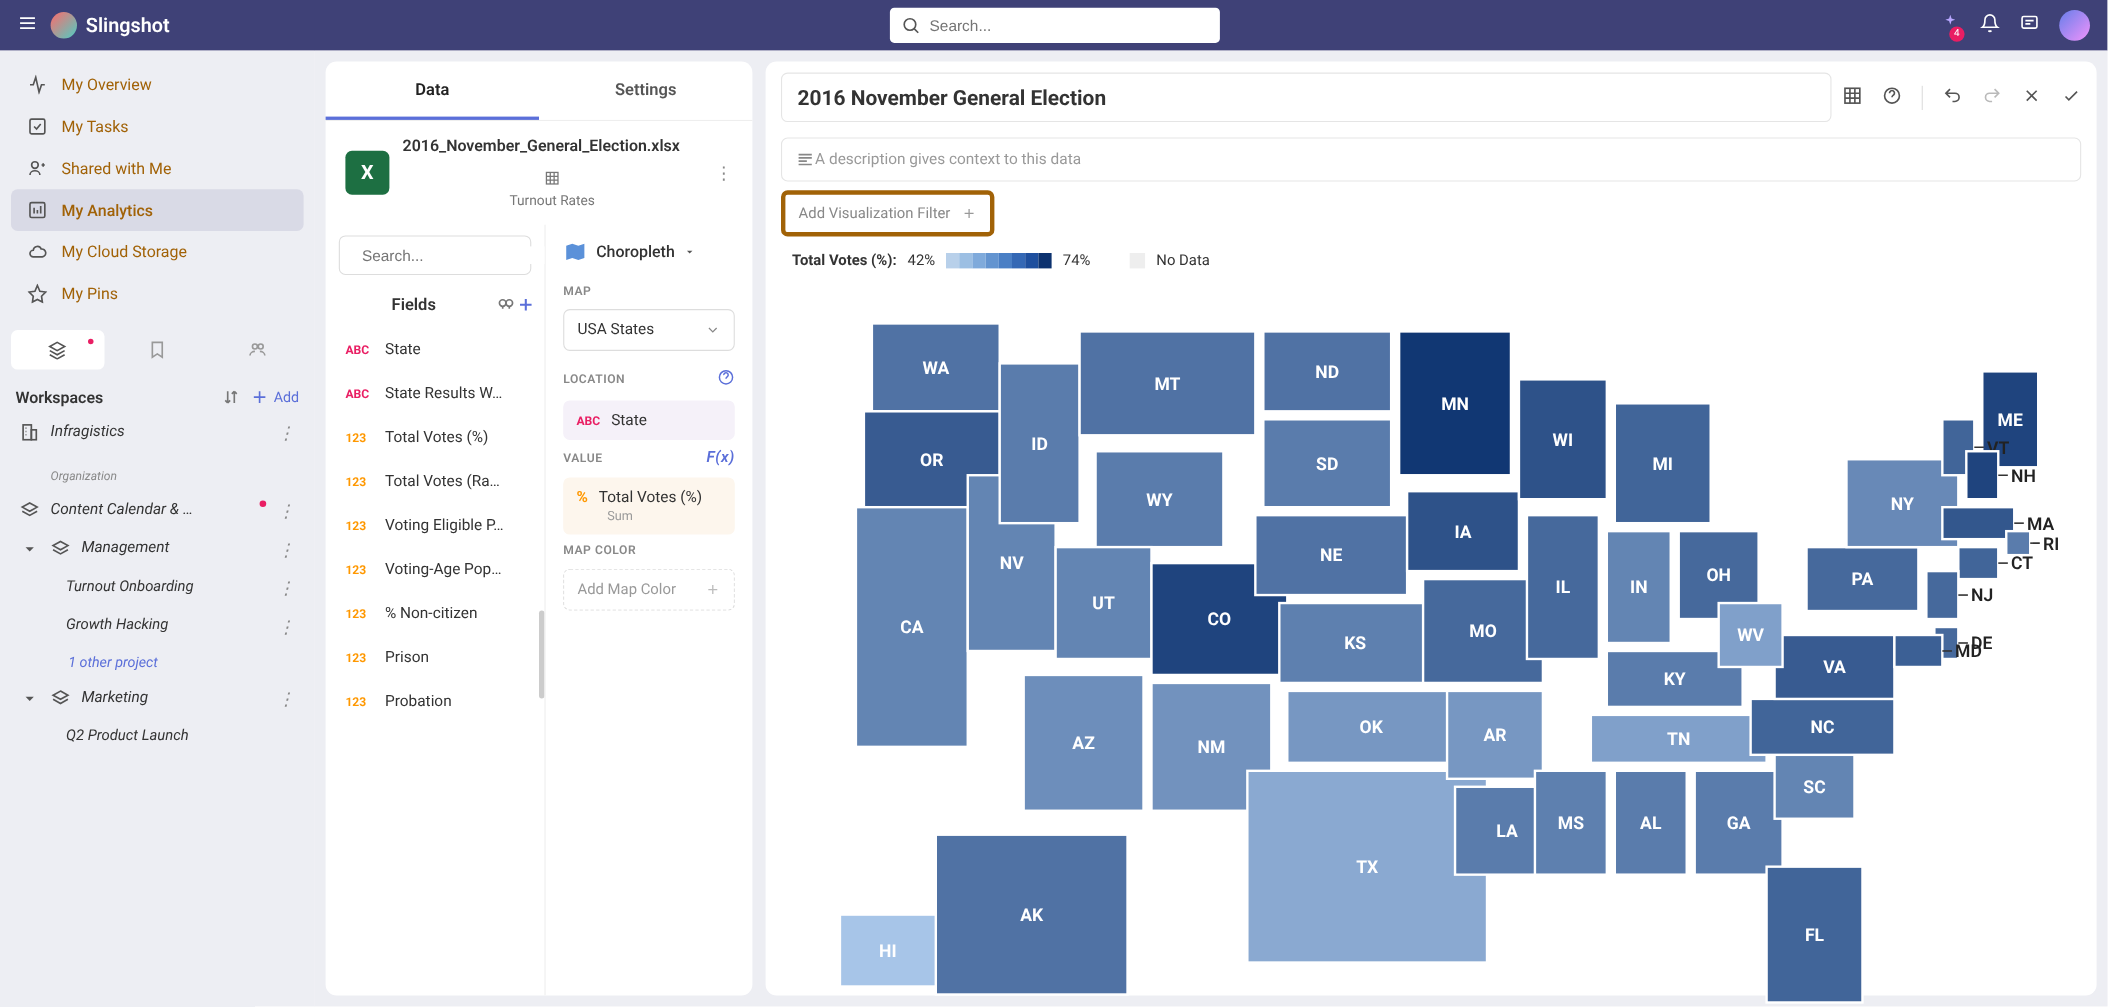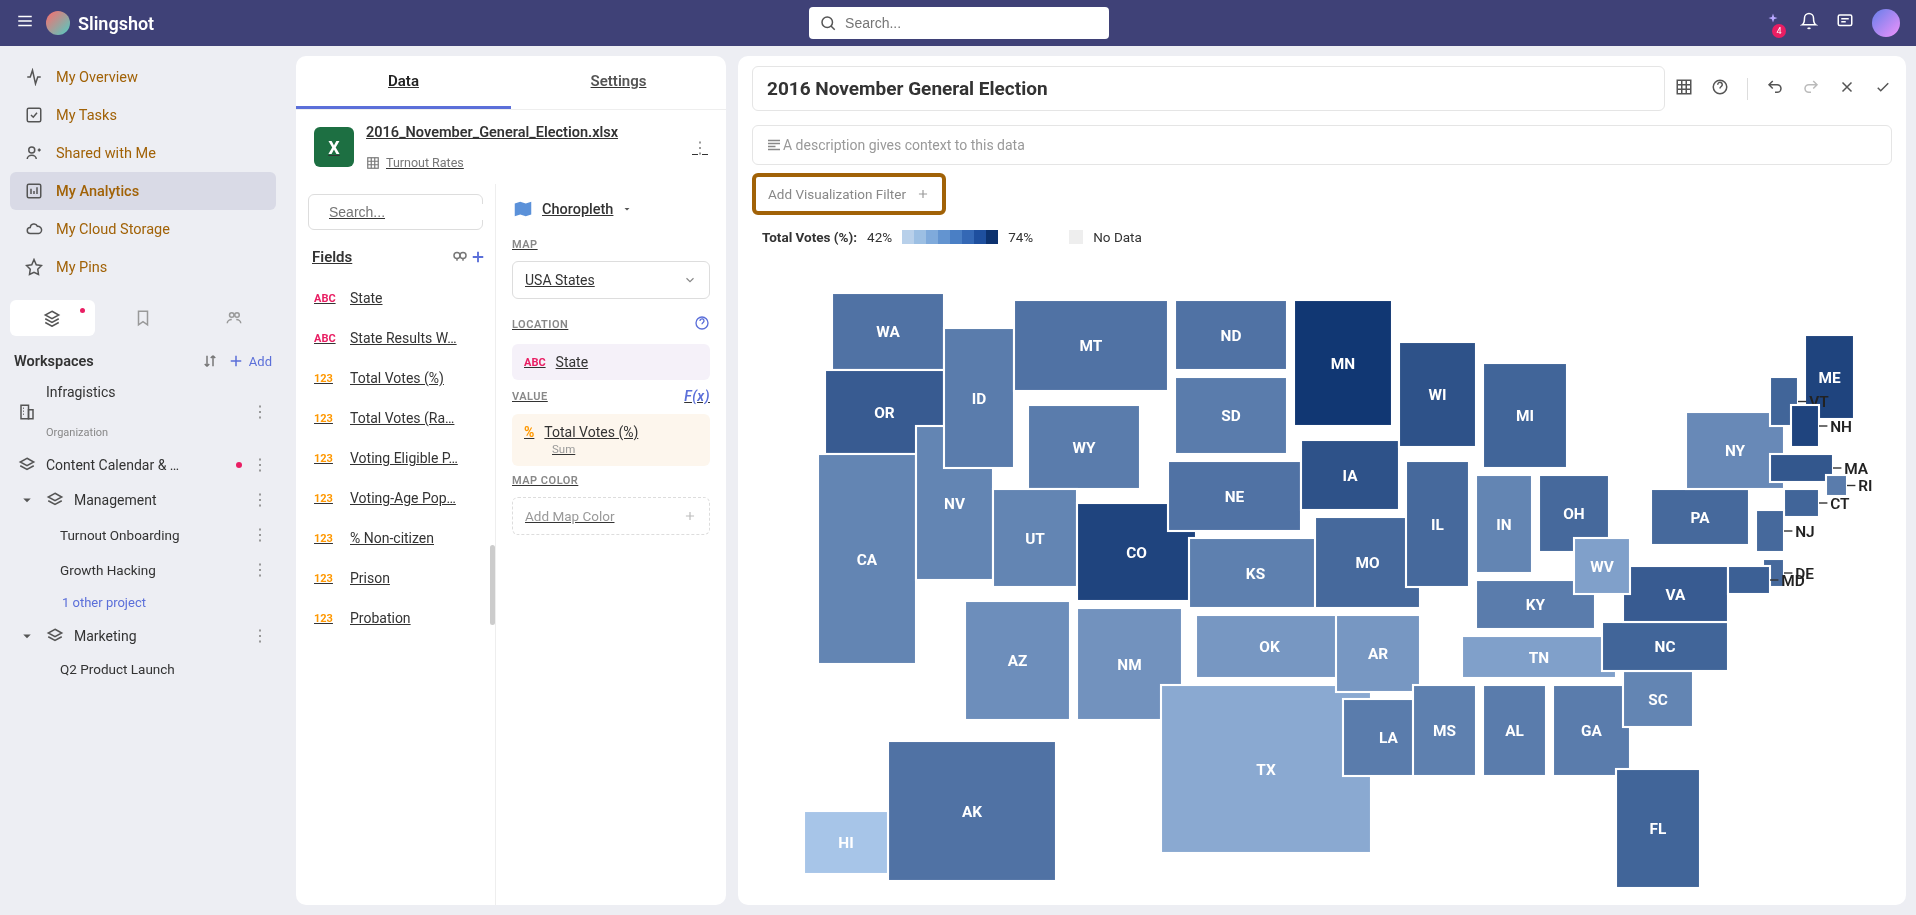--- a/index.html
+++ b/index.html
@@ -25,48 +25,48 @@
 .nav-icon { width: 20px; display: flex; justify-content: center; color: #555; }
 
 .sidebar-tabs { display: flex; gap: 6px; margin: 14px 0 10px; }
 .sidebar-tab { flex: 1; height: 36px; border-radius: 6px; display: flex; align-items: center; justify-content: center; cursor: pointer; color: #555; }
 .sidebar-tab.active { background: #fff; position: relative; }
 .sidebar-tab.active::after { content: ''; position: absolute; top: 8px; right: 10px; width: 5px; height: 5px; border-radius: 50%; background: #e91e63; }
 
 .ws-header { display: flex; align-items: center; padding: 6px 4px; gap: 8px; }
 .ws-title { font-weight: 600; font-size: 14.5px; flex: 1; }
 .add-link { color: #5b6fd9; font-size: 13px; display: flex; align-items: center; gap: 4px; cursor: pointer; }
-.ws-item { display: flex; align-items: center; gap: 10px; padding: 8px 8px; cursor: pointer; border-radius: 4px; }
+.ws-item { display: flex; align-items: flex-start; gap: 10px; padding: 8px 8px; cursor: pointer; border-radius: 4px; font-style: italic; }
 .ws-item .label { flex: 1; font-size: 14px; }
 .ws-item .sub { font-size: 11px; color: #888; margin-top: 26px; }
 .ws-item .dots { color: #888; cursor: pointer; }
 .ws-child { padding-left: 50px; }
 .ws-child .label { font-size: 13.5px; }
 .dot-pink { width: 6px; height: 6px; border-radius: 50%; background: #e91e63; }
 .other-link { padding-left: 52px; color: #5b6fd9; font-size: 13px; }
 
 
 .content { flex: 1; background: #edeef3; padding: 10px; display: flex; gap: 12px; overflow: hidden; }
 .panel { background: #fff; border-radius: 10px; display: flex; flex-direction: column; }
-.data-panel { width: 430px; text-decoration: underline; }
+.data-panel { width: 388px; }
 .tabs { display: flex; border-bottom: 1px solid #eee; }
 .tab { flex: 1; text-align: center; padding: 16px 0; font-size: 15px; font-weight: 600; cursor: pointer; color: #555; }
 .tab.active { color: #222; border-bottom: 3px solid #5b6fd9; }
 
 .file-row { display: flex; align-items: center; gap: 12px; padding: 14px 18px; }
 .excel-icon { width: 40px; height: 40px; background: #1d6f42; border-radius: 6px; color: #fff; display: flex; align-items: center; justify-content: center; font-weight: bold; font-size: 18px; }
 .file-info { flex: 1; }
 .file-name { font-weight: 600; font-size: 14.5px; }
-.file-sub { font-size: 12.5px; color: #777; display: flex; align-items: center; gap: 6px; margin-top: 14px; }
+.file-sub { font-size: 12.5px; color: #777; display: flex; align-items: center; gap: 6px; margin-top: 14px; flex-direction: column; }
 
 .split { display: flex; flex: 1; overflow: hidden; }
 .fields-col { width: 200px; border-right: 1px solid #eee; padding: 10px 4px 10px 12px; display: flex; flex-direction: column; overflow: hidden; position: relative; }
 .fields-search { display: flex; align-items: center; gap: 10px; border: 1px solid #ddd; border-radius: 6px; padding: 8px 10px; margin-bottom: 12px; margin-right: 8px; }
 .fields-search input { border: none; outline: none; flex: 1; font-size: 14px; }
-.fields-header { display: flex; align-items: flex-start; padding: 6px 4px 12px; }
+.fields-header { display: flex; align-items: flex-start; padding: 6px 4px 12px; margin-left: 44px; }
 .fields-header .title { font-weight: 600; font-size: 15px; flex: 1; }
 .field-item { display: flex; align-items: center; gap: 10px; padding: 12px 6px; font-size: 14px; cursor: pointer; }
 .field-type { font-size: 11px; font-weight: 700; width: 26px; }
 .type-abc { color: #e91e63; }
 .type-123 { color: #ff9800; }
 .scrollbar { position: absolute; right: 0; top: 50%; width: 5px; height: 80px; background: #ccc; border-radius: 3px; }
 
 .config-col { flex: 1; padding: 14px 16px; overflow-y: auto; }
 .chart-type { display: flex; align-items: center; gap: 8px; font-size: 14.5px; font-weight: 500; cursor: pointer; margin-bottom: 18px; }
 .chart-icon { width: 22px; height: 22px; }

